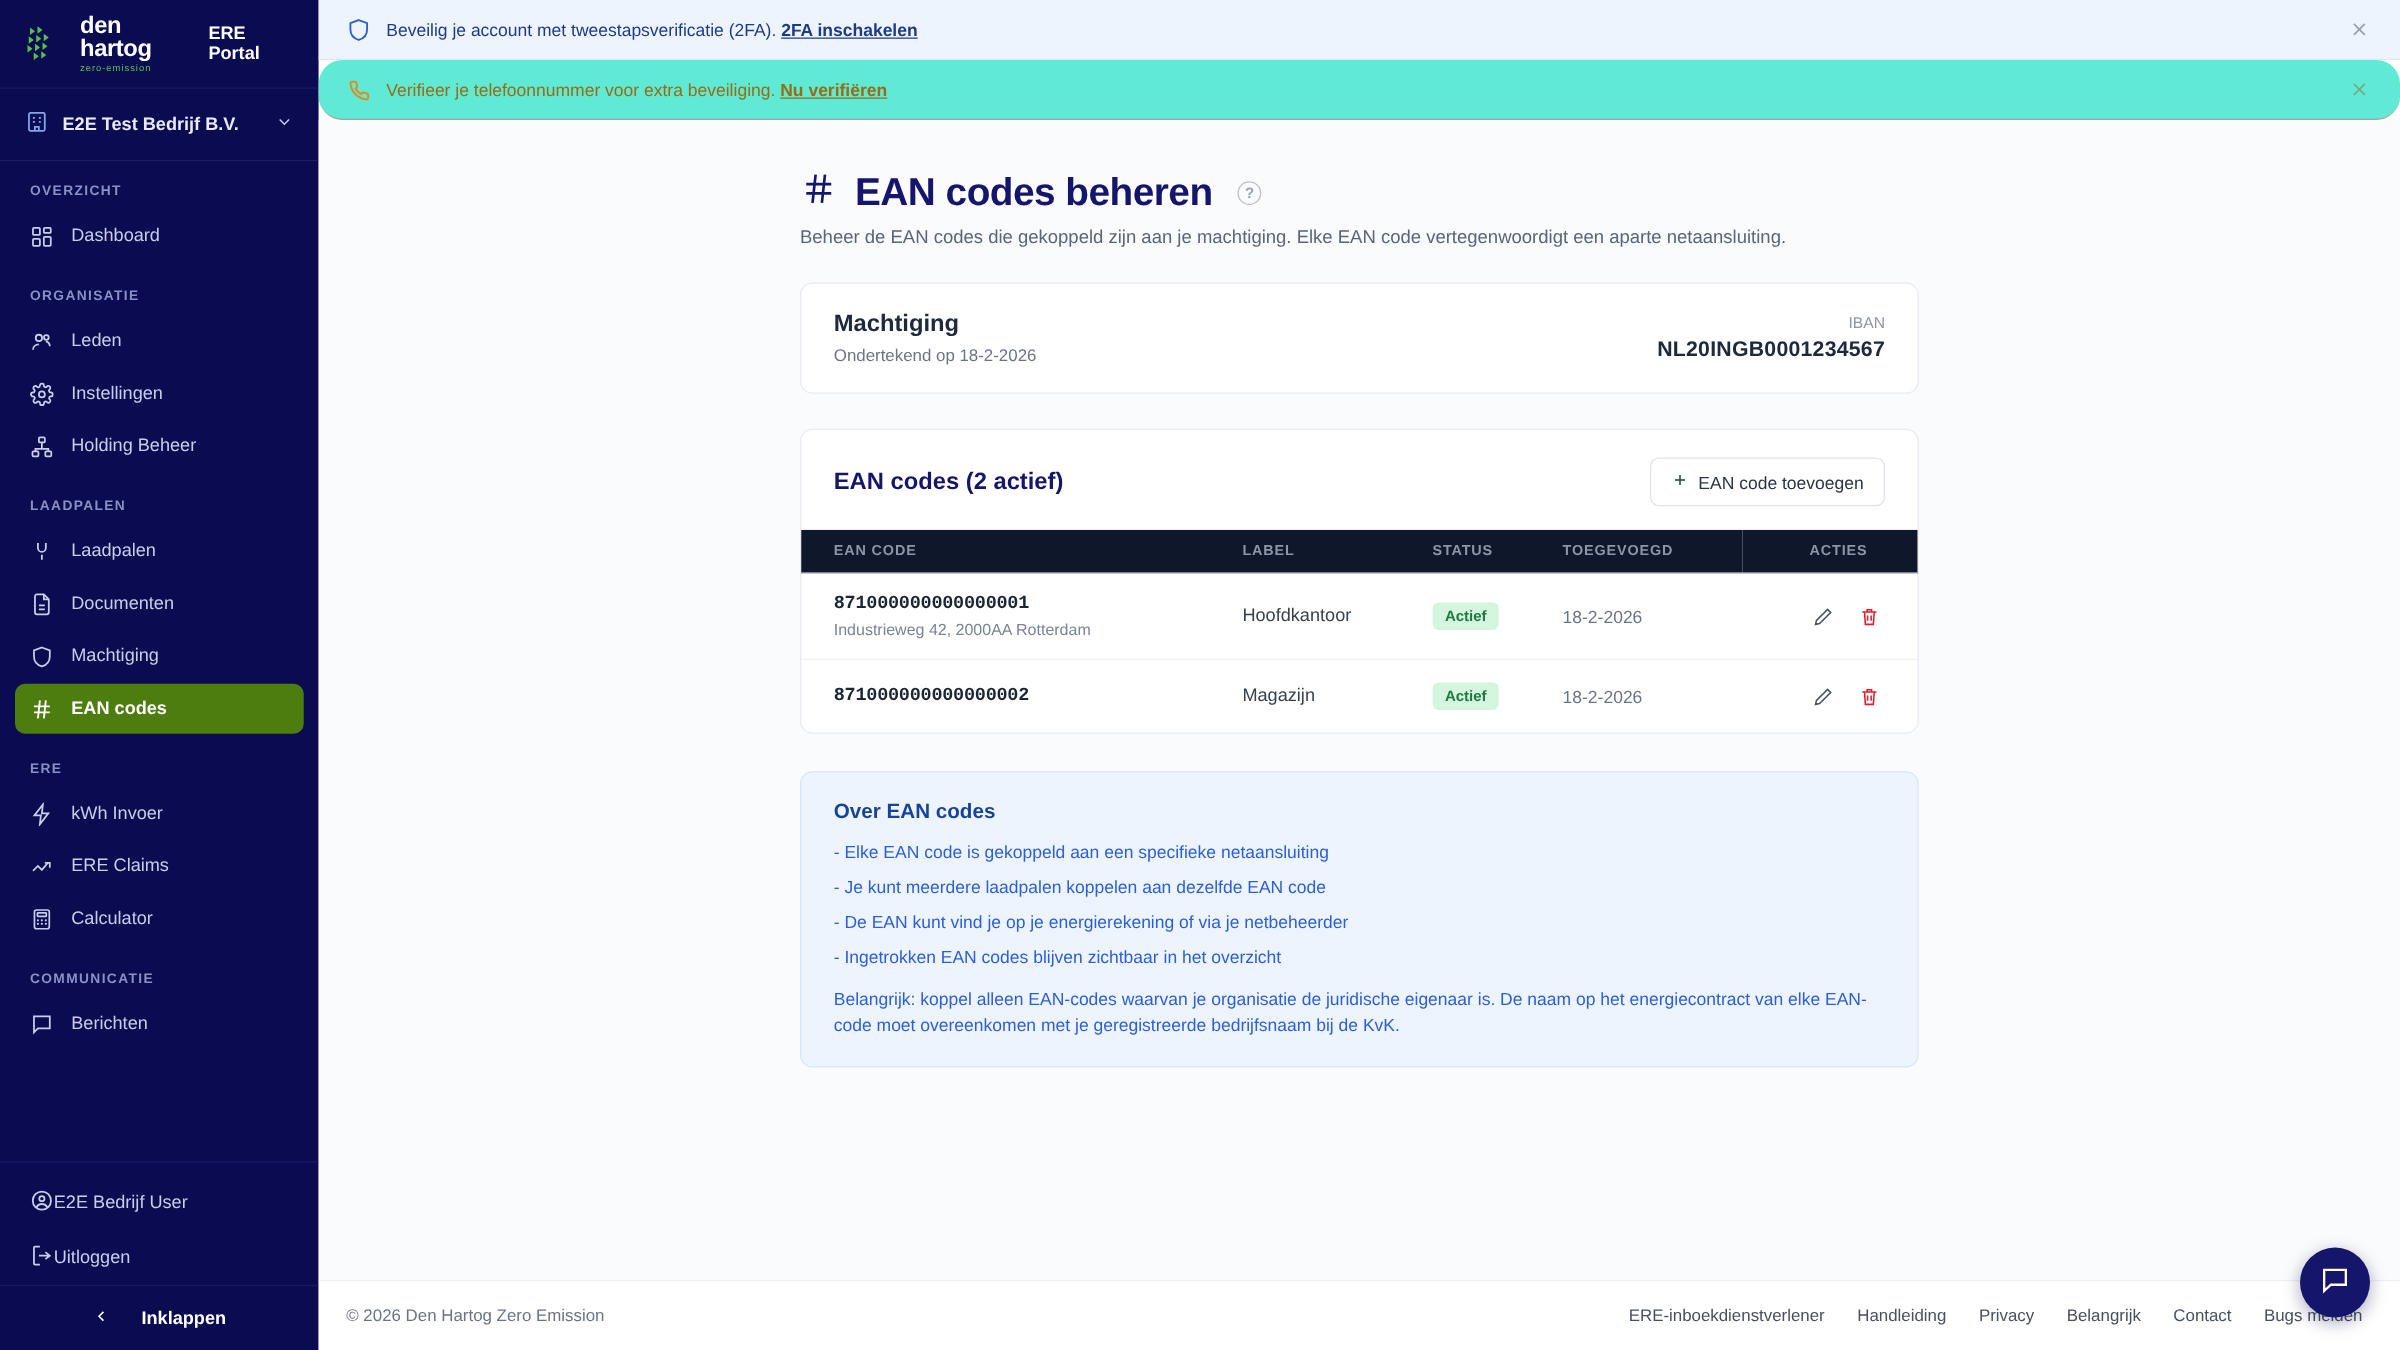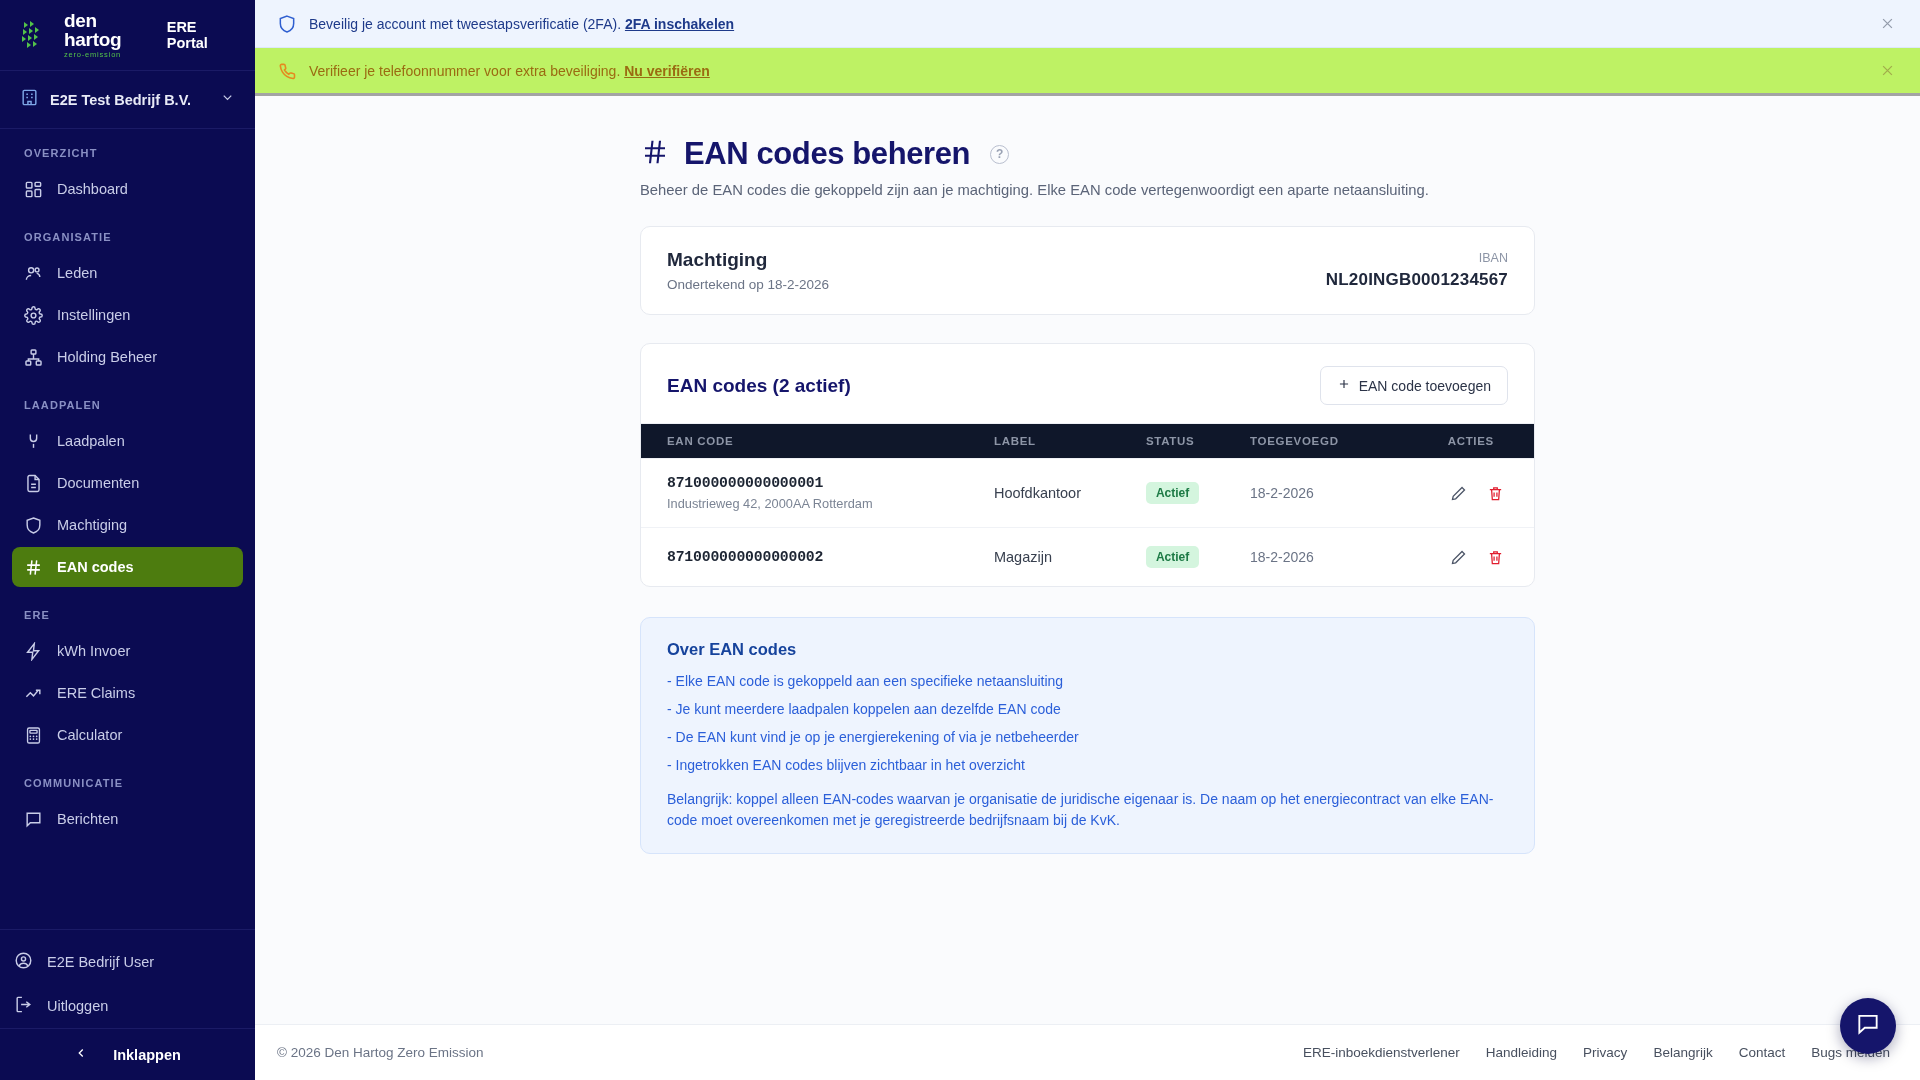--- a/index.html
+++ b/index.html
@@ -48,40 +48,40 @@
     height: 40px; margin: 0 12px 2px 12px; padding: 0 12px;
     border-radius: 8px; cursor: pointer;
     color: #c9cde8; font-size: 14.5px; font-weight: 500;
   }
   .nav-item.active { background: #4d7c0f; color: #ffffff; font-weight: 600; }
   .nav-item .ico { width: 19px; height: 19px; flex: 0 0 auto; display: flex; align-items: center; justify-content: center; }
   .nav-item .ico svg { width: 19px; height: 19px; display: block; }
 
   .sidebar-bottom { border-top: 1px solid #1b1b66; padding: 10px 0 0 0; }
   .sidebar-footer-item {
-    display: flex; align-items: center; gap: 14px;
-    height: 44px; padding: 0 14px; cursor: pointer;
+    display: flex; align-items: center; 
+    height: 44px; padding: 0 24px; cursor: pointer;
     color: #c9cde8; font-size: 14.5px; font-weight: 500;
   }
   .collapse-bar {
     border-top: 1px solid #1b1b66;
     height: 52px; display: flex; align-items: center; justify-content: center;
     gap: 25px; color: #ffffff; font-size: 14.5px; font-weight: 600; cursor: pointer;
   }
 
   
   .main { flex: 1; height: 1080px; display: flex; flex-direction: column; background: #ffffff; position: relative; }
 
   .banner {
     display: flex; align-items: center; gap: 12px;
     padding: 0 22px; height: 48px; position: relative;
     font-size: 14px;
   }
   .banner.info { background: #eef4fe; border-bottom: 1px solid #dde7fa; color: #1e3a8a; }
-  .banner.warn { background: #bef264; border-bottom: 3px solid #a3a3a3; color: #9a6b12; }
+  .banner.warn { background: #5eead4; border-bottom: 1px solid #a3a3a3; color: #9a6b12; border-radius: 19px; }
   .banner .bico { width: 20px; height: 20px; flex: 0 0 auto; }
   .banner .btext { flex: 1; }
   .banner a { color: inherit; font-weight: 700; text-decoration: underline; cursor: pointer; }
   .banner .bclose {
     width: 22px; height: 22px; cursor: pointer; opacity: .55;
     display: flex; align-items: center; justify-content: center;
   }
 
   .content {
     flex: 1; overflow: hidden;

